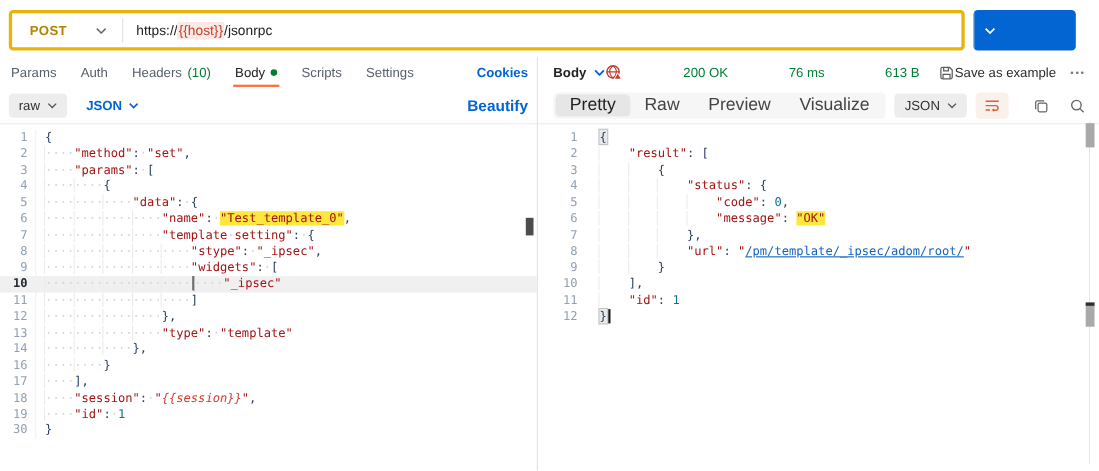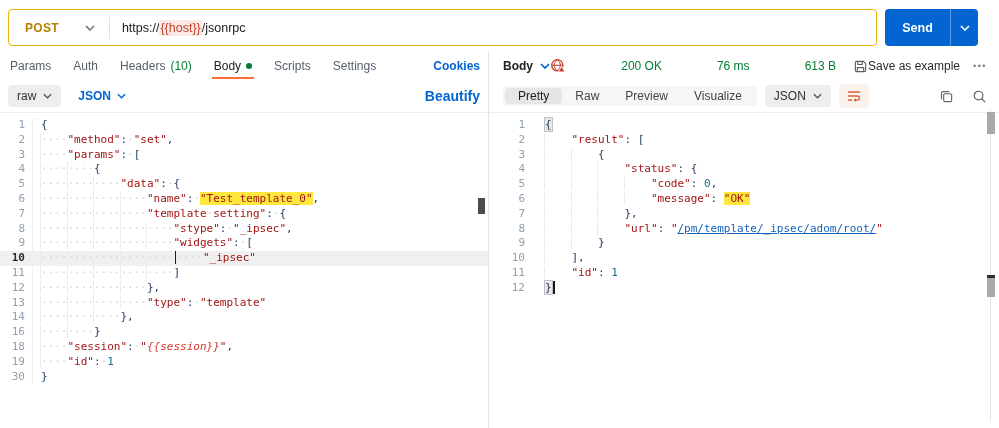--- a/index.html
+++ b/index.html
@@ -6,21 +6,21 @@
   html,body { width:999px; height:428px; }
   body {
     font-family:"Liberation Sans", sans-serif;
     background:#ffffff; color:#212121; position:relative; overflow:hidden;
     width:999px; height:428px;
   }
   .app { position:absolute; inset:0; background:#fff; }
 
   
   .topbar { position:absolute; left:8px; top:9px; right:21px; height:37px; display:flex; gap:8px; }
-  .urlbox { flex:1; border:1px solid #eab308; border-radius:4px; background:#fff; display:flex; align-items:center; height:37px; }
+  .urlbox { flex:1; border:3px solid #eab308; border-radius:4px; background:#fff; display:flex; align-items:center; height:37px; }
   .method { display:flex; align-items:center; gap:26px; padding:0 14px 0 16px; cursor:pointer; }
   .method-label { font-size:12px; font-weight:bold; color:#b68300; letter-spacing:.3px; }
   .method .chev { color:#6b6b6b; }
   .url-divider { width:1px; height:22px; background:#e0e0e0; }
   .url-text { font-size:12.5px; padding-left:12px; white-space:nowrap; }
   .url-var { color:#c4432b; background:#fbe9e7; border-radius:2px; padding:1px 1px; }
   .send-btn { width:93px; height:37px; border-radius:4px; background:#0265d2; display:flex; overflow:hidden; flex:none; }
   .send-main { flex:1; display:flex; align-items:center; justify-content:center; color:#fff; font-size:12.5px; font-weight:bold; cursor:pointer; }
   .send-caret { width:28px; display:flex; align-items:center; justify-content:center; color:#fff; border-left:1px solid rgba(255,255,255,.35); cursor:pointer; }
 
@@ -50,21 +50,21 @@
   .resp-body-select { display:flex; align-items:center; gap:7px; font-weight:bold; color:#212121; cursor:pointer; }
   .resp-body-select .chev { color:#0265d2; }
   .resp-meta { margin-left:auto; display:flex; align-items:center; gap:11px; }
   .meta-green { color:#007f31; font-size:12px;margin-left:44px; }
   .save-example { display:flex; align-items:center; gap:0; color:#2b2b2b; cursor:pointer; margin-left:6px; }
   .more-dots { color:#7a7a7a; font-size:9px; letter-spacing:1.5px; cursor:pointer; margin-left:2px; }
 
   
   .resp-subrow { position:absolute; left:14px; right:12px; top:31px; height:26px; display:flex; align-items:center; gap:8px; }
   .seg-group { background:#f6f6f6; border-radius:4px; display:flex; padding:2px; }
-  .seg { font-size:12px; color:#444; padding:1px 13px; border-radius:4px; cursor:pointer; }
+  .seg { font-size:16px; color:#444; padding:1px 13px; border-radius:4px; cursor:pointer; }
   .seg.active { background:#e6e6e6; color:#212121; }
   .wrap-btn { background:#faf0ec; border-radius:4px; padding:4px 7px; display:flex; align-items:center; cursor:pointer; }
   .resp-icons { margin-left:auto; display:flex; align-items:center; gap:18px; }
   .icon-btn { cursor:pointer; display:flex; align-items:center; }
 
   
   .editor { position:absolute; left:0; right:0; top:60px; bottom:0; border-top:1px solid #ededed; padding-top:5px; overflow:hidden; font-family:"DejaVu Sans Mono", monospace; font-size:11px; line-height:14.8px; }
   .line { display:flex; height:14.8px; }
   .line.active { background:#f0f0f0; }
   .ln { flex:none; text-align:right; color:#91a0b3; }
@@ -103,21 +103,20 @@
         <span class="chev">
           <svg viewBox="0 0 10 6" width="10" height="6">
               <path d="M1 1l4 4 4-4" fill="none" stroke="currentColor" stroke-width="1.4"></path>
             </svg>
         </span>
       </div>
       <div class="url-divider"></div>
       <div class="url-text"><span>https://</span><span class="url-var">{{host}}</span><span>/jsonrpc</span></div>
     </div>
     <div class="send-btn">
-      <div class="send-main">Send</div>
       <div class="send-caret">
         <span>
           <svg viewBox="0 0 10 6" width="10" height="6">
               <path d="M1 1l4 4 4-4" fill="none" stroke="currentColor" stroke-width="1.6"></path>
             </svg>
         </span>
       </div>
     </div>
   </div>
 
@@ -219,20 +218,24 @@
           <span class="ln">13</span>
           <span class="lc"><span class="wg">····</span><span class="wg">····</span><span class="wg">····</span><span class="wg">····</span><span class="k">"type"</span><span class="p">:</span><span class="w">·</span><span class="s">"template"</span></span>
         </div>
         <div class="line">
           <span class="ln">14</span>
           <span class="lc"><span class="wg">····</span><span class="wg">····</span><span class="wg">····</span><span class="p">},</span></span>
         </div>
         <div class="line">
           <span class="ln">16</span>
           <span class="lc"><span class="wg">····</span><span class="wg">····</span><span class="p">}</span></span>
+        </div>
+        <div class="line">
+          <span class="ln">17</span>
+          <span class="lc"><span class="wg">····</span><span class="p">],</span></span>
         </div>
         <div class="line">
           <span class="ln">18</span>
           <span class="lc"><span class="wg">····</span><span class="k">"session"</span><span class="p">:</span><span class="w">·</span><span class="s">"</span><span class="v">{{session}}</span><span class="s">"</span><span class="p">,</span></span>
         </div>
         <div class="line">
           <span class="ln">19</span>
           <span class="lc"><span class="wg">····</span><span class="k">"id"</span><span class="p">:</span><span class="w">·</span><span class="n">1</span></span>
         </div>
         <div class="line">

